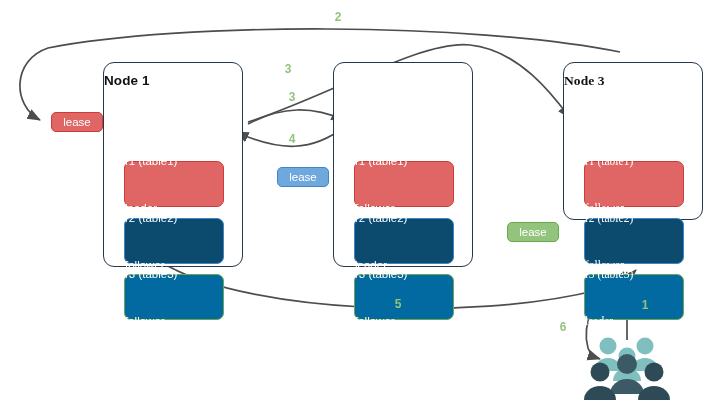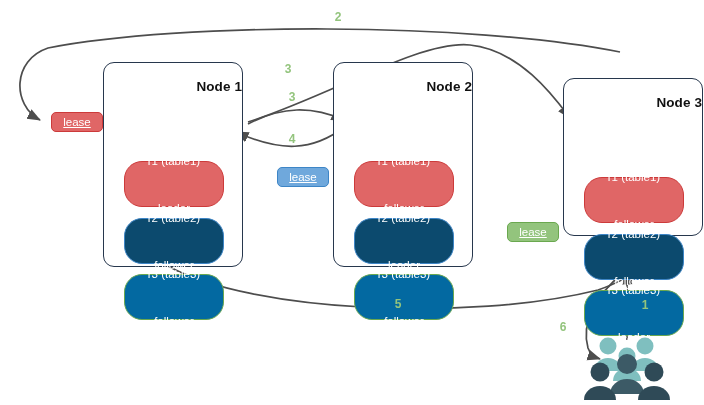--- a/index.html
+++ b/index.html
@@ -15,58 +15,56 @@
     border:1.6px solid #27374d;
     border-radius:11px;
     background:#ffffff;
     box-sizing:border-box;
     z-index:2;
   }
   .node-title{
     position:absolute;
     left:0;right:0;
     top:10px;
-    text-align:right;
+    text-align:left;
     font-size:13.5px;
     font-weight:bold;
     color:#111111;
     letter-spacing:.1px;
-    margin-top:6px;
   }
   .replica{
     position:absolute;
     left:20px;
     width:100px;
     height:46px;
-    border-radius:18px;
+    border-radius:7px;
     box-sizing:border-box;
     display:flex;
     flex-direction:column;
-    align-items:center;
+    align-items:flex-start;
     justify-content:center;
     color:#ffffff;
     font-size:11.5px;
     line-height:14px;
     text-align:center;
     gap:33px;
   }
   .replica .l1,.replica .l2{display:block;}
   .rep-red{background:#e06666;border:1.6px solid #cc3a3a;}
   .rep-blue{background:#0c4a6e;border:1.6px solid #3d85c6;}
   .rep-green{background:#0369a1;border:1.6px solid #6aa84f;}
 
   .lease{
     position:absolute;
     height:20px;
     border-radius:5px;
     box-sizing:border-box;
     display:flex;align-items:center;justify-content:center;
     color:#ffffff;font-size:11.5px;
     z-index:3;
-    text-decoration:underline;
   }
 
   .num{
     position:absolute;
     color:#93c47d;
     font-size:12px;
     font-weight:bold;
     z-index:3;
     text-align:center;
   }
@@ -108,36 +106,35 @@
       <span class="l1">r2 (table2)</span>
       <span class="l2">follower</span>
     </div>
     <div class="replica rep-green" style="top:211px;">
       <span class="l1">r3 (table3)</span>
       <span class="l2">follower</span>
     </div>
   </div>
 
   <div class="node-box" style="left:333px;top:62px;width:140px;height:205px;">
-    <div class="node-title">Node 2</div>
     <div class="replica rep-red" style="top:98px;">
       <span class="l1">r1 (table1)</span>
       <span class="l2">follower</span>
     </div>
     <div class="replica rep-blue" style="top:155px;">
       <span class="l1">r2 (table2)</span>
       <span class="l2">leader</span>
     </div>
     <div class="replica rep-green" style="top:211px;">
       <span class="l1">r3 (table3)</span>
       <span class="l2">follower</span>
     </div>
   </div>
 
-  <div class="node-box" style="left:563px;top:78px;width:140px;height:158px;">
+  <div class="node-box" style="left:563px;top:62px;width:140px;height:158px;font-family:Liberation Serif, serif;">
     <div class="node-title">Node 3</div>
     <div class="replica rep-red" style="top:98px;">
       <span class="l1">r1 (table1)</span>
       <span class="l2">follower</span>
     </div>
     <div class="replica rep-blue" style="top:155px;">
       <span class="l1">r2 (table2)</span>
       <span class="l2">follower</span>
     </div>
     <div class="replica rep-green" style="top:211px;">

